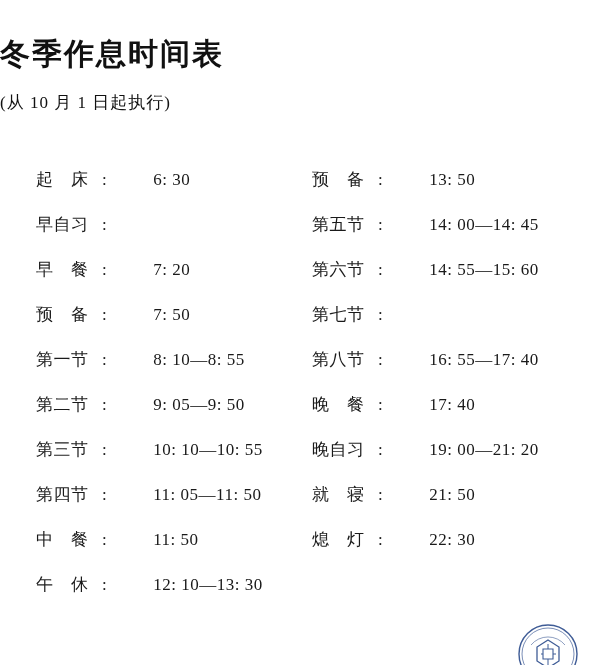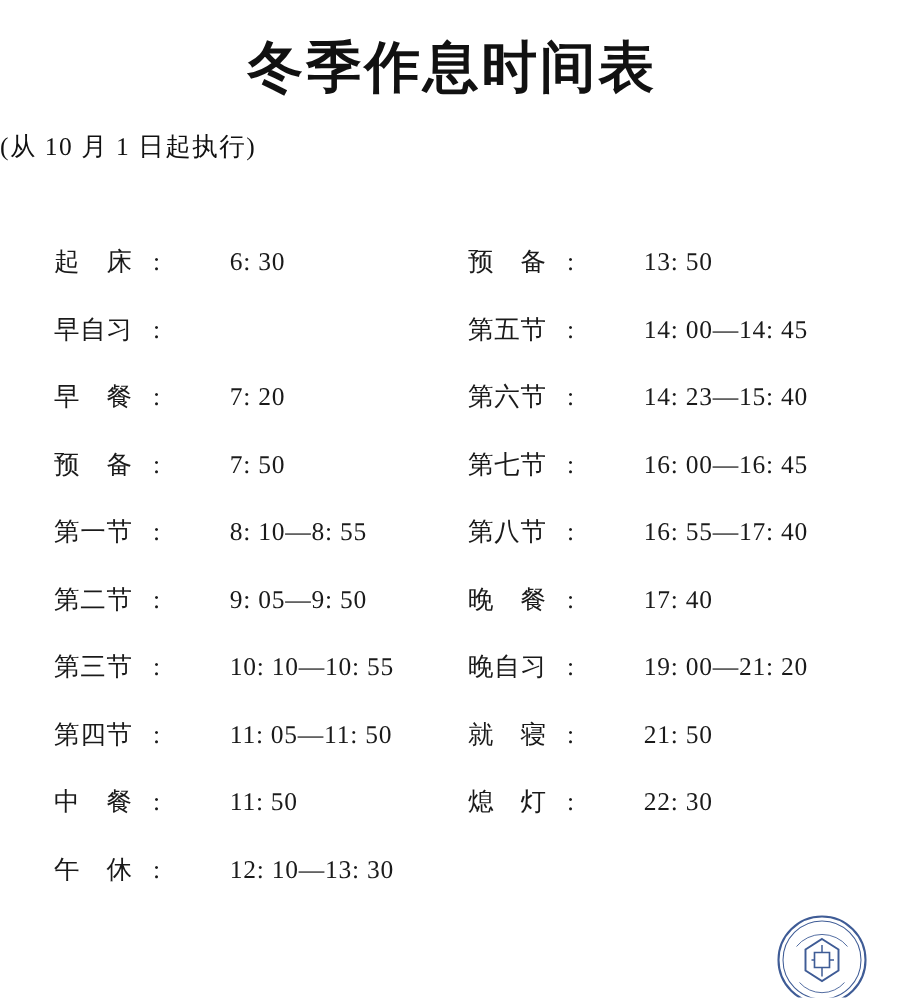--- a/index.html
+++ b/index.html
@@ -15,25 +15,24 @@
     position: relative;
     overflow: hidden;
   }
   .page {
     width: 603px;
     height: 665px;
     position: relative;
     box-sizing: border-box;
   }
   .title {
-    text-align: center;
-    font-size: 37px;
+    font-size: 30px;
     font-weight: bold;
     letter-spacing: 2px;
-    margin-top: 20px;
+    margin-top: 34px;
     color: #111111;
     font-family: "Liberation Serif", "DejaVu Serif", serif;
   }
   .subtitle {
     text-align: left;
     font-size: 17px;
     margin-top: 16px;
     letter-spacing: 1px;
     color: #111111;
   }
@@ -152,26 +151,25 @@
         <span class="value">13: 50</span>
       </div>
       <div class="row">
         <span class="label">第五节</span>
         <span class="sep">:</span>
         <span class="value">14: 00—14: 45</span>
       </div>
       <div class="row">
         <span class="label">第六节</span>
         <span class="sep">:</span>
-        <span class="value">14: 23—15: 40</span>
+        <span class="value">14: 55—15: 60</span>
       </div>
       <div class="row">
         <span class="label">第七节</span>
         <span class="sep">:</span>
-        <span class="value">16: 00—16: 45</span>
       </div>
       <div class="row">
         <span class="label">第八节</span>
         <span class="sep">:</span>
         <span class="value">16: 55—17: 40</span>
       </div>
       <div class="row">
         <span class="label">晚　餐</span>
         <span class="sep">:</span>
         <span class="value">17: 40</span>

